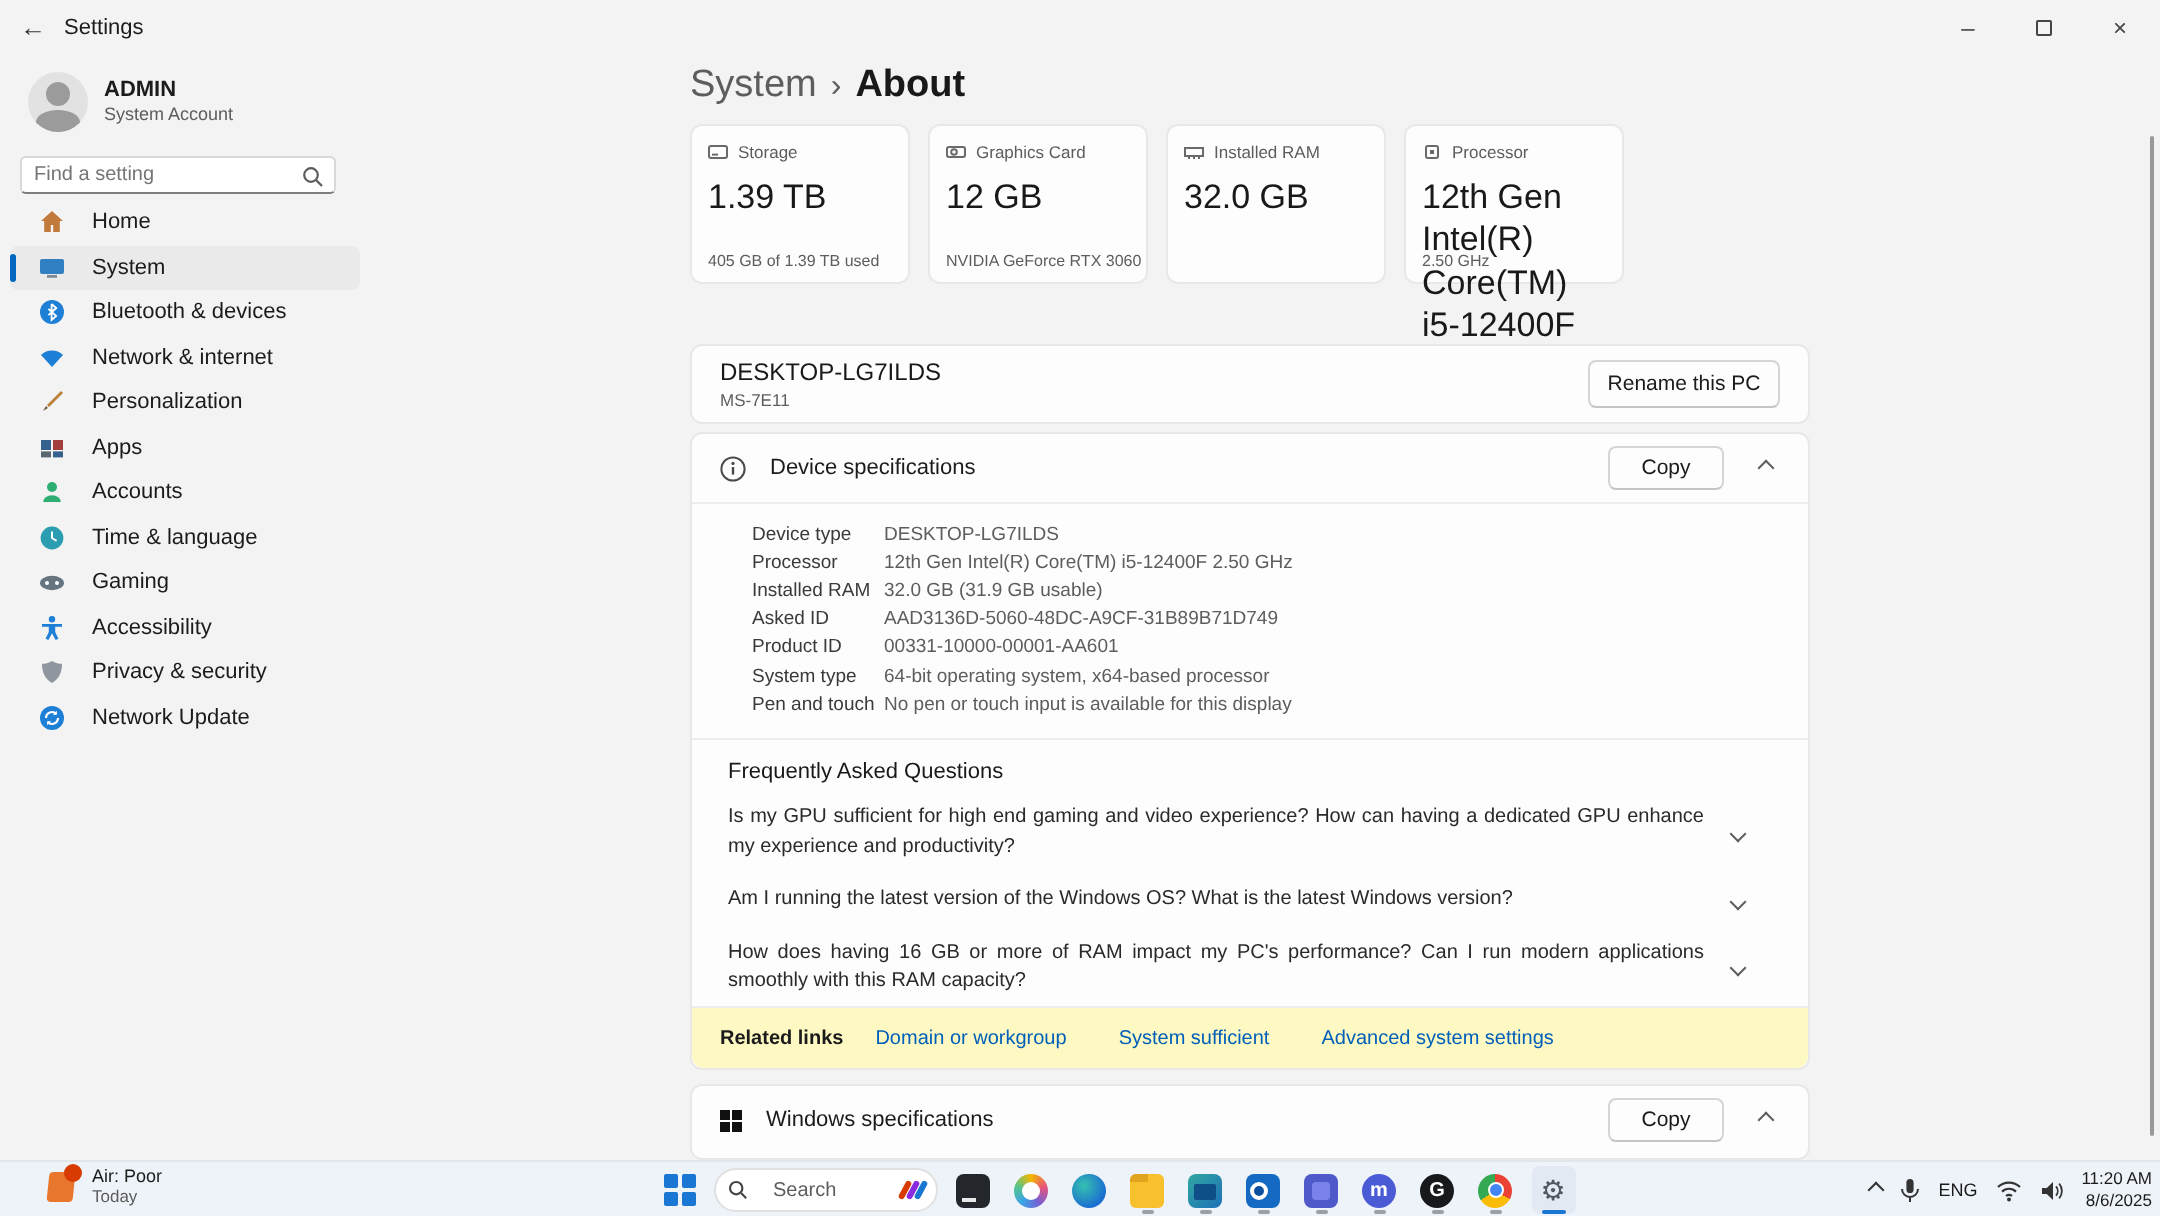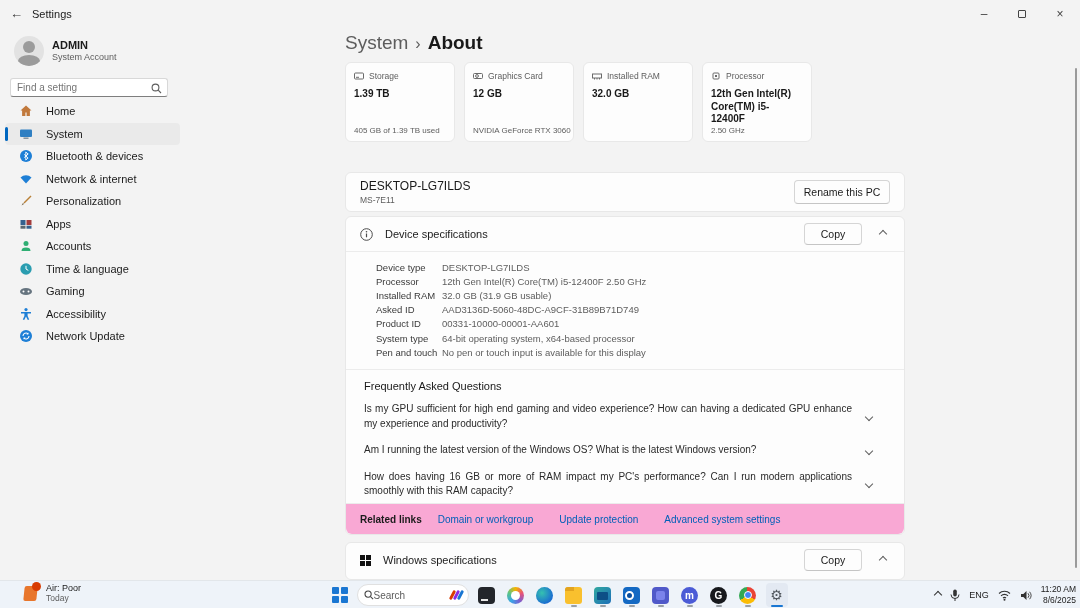--- a/index.html
+++ b/index.html
@@ -33,21 +33,21 @@
 
   
   .content { position:absolute; left:345px; top:28px; width:560px; }
   .crumb { position:absolute; top:4px; left:0; font-size:19px; }
   .crumb .parent { color:#5d5d5d; } .crumb .sep { color:#5d5d5d; margin:0 7px; font-size:16px; }
   .crumb .current { color:#191919; font-weight:bold; }
 
   .cards { position:absolute; top:34px; left:0; width:560px; display:flex; gap:9px; }
   .card { width:110px; height:80px; background:#fdfdfd; border:1px solid #e8e8e8; border-radius:6px; padding:8px 8px 6px 8px; position:relative; }
   .card-head { display:flex; align-items:center; gap:5px; font-size:8.5px; color:#5d5d5d; }
-  .card-val { margin-top:7px; font-size:10px; font-weight:bold; line-height:1.25; color:#191919; }
+  .card-val { margin-top:7px; font-size:17px; font-weight:normal; line-height:1.25; color:#191919; }
   .card-sub { position:absolute; left:8px; bottom:6px; font-size:8px; color:#5d5d5d; white-space:nowrap; }
 
   .panel { background:#fdfdfd; border:1px solid #e8e8e8; border-radius:6px; position:absolute; left:0; width:560px; }
   .device-panel { top:144px; height:40px; display:flex; align-items:center; padding:0 14px; }
   .device-name { font-size:12px; color:#191919; }
   .device-model { font-size: 8.5px; color:#5d5d5d; margin-top:2px; }
   .btn { background:#fdfdfd; border:1px solid #d5d5d5; border-bottom-color:#c5c5c5; border-radius:4px;
     font-size:10.5px; color:#1b1b1b; text-align:center; cursor:pointer; font-family:inherit; }
   .rename-btn { margin-left:auto; width:96px; height:24px; line-height:22px; }
 
@@ -60,21 +60,21 @@
   .chev-down { transform:rotate(45deg); }
   .spec-rows { padding:8px 0 10px 30px; border-top:1px solid #ececec; }
   .spec-row { display:flex; height:14.2px; align-items:center; }
   .spec-label { width:66px; font-size:9.5px; color:#3a3a3a; }
   .spec-value { font-size:9.5px; color:#5d5d5d; }
   .faq { border-top:1px solid #ececec; padding:10px 14px 8px 18px; }
   .faq-title { font-size:11px; color:#191919; margin-bottom:10px; }
   .faq-q { display:flex; align-items:center; margin-bottom:12px; cursor:pointer; }
   .faq-text { width:488px; font-size:10px; line-height:1.45; color:#2a2a2a; text-align:justify; }
   .faq-chev { margin-left:14px; }
-  .related { position:absolute; left:0; bottom:0; width:558px; height:30px; background:#f9a8d4;
+  .related { position:absolute; left:0; bottom:0; width:558px; height:30px; background:#fef9c3;
     border-top:1px solid #ececec; border-radius:0 0 6px 6px; display:flex; align-items:center; padding:15px 14px; }
   .related-label { font-size:10px; font-weight:bold; margin-right:16px; }
   .related a { font-size:10px; color:#005fb8; text-decoration:none; margin-right:26px; cursor:pointer; }
 
   .winspec-panel { top:514px; height:38px; overflow:hidden; }
   .winlogo { display:inline-grid; grid-template-columns:5px 5px; grid-template-rows:5px 5px; gap:1px; }
   .winlogo span { background:#111; }
 
   .scrollbar { position:absolute; right:3px; top:68px; width:2px; height:500px; background:#9a9a9a; border-radius:2px; }
 
@@ -84,21 +84,21 @@
   .widget-ico { position:relative; width:18px; height:20px; }
   .widget-ico .flag { position:absolute; left:2px; top:3px; width:13px; height:15px; background:#e8762c; border-radius:2px; transform:skewX(-6deg); }
   .widget-ico .badge { position:absolute; right:-1px; top:-1px; width:9px; height:9px; background:#d83b01; border-radius:50%;
     color:#fff; font-size:6px; line-height:9px; text-align:center; }
   .widget-t1 { font-size:9px; color:#1b1b1b; }
   .widget-t2 { font-size:8.5px; color:#5d5d5d; }
   .tb-center { position:absolute; left:332px; top:2px; display:flex; align-items:center; gap:7px; }
   .start-ico { display:inline-grid; grid-template-columns:7px 7px; grid-template-rows:7px 7px; gap:1.5px; cursor:pointer; margin-right:2px; }
   .start-ico span { background:#1976d2; border-radius:1px; }
   .tb-search { width:112px; height:22px; background:#fff; border:1px solid #e0e0e0; border-radius:12px;
-    display:flex; align-items:center; padding:0 6px; gap:0; cursor:pointer; }
+    display:flex; align-items:center; padding:0 6px; gap:13px; cursor:pointer; }
   .tb-search .s-label { font-size:10px; color:#5d5d5d; flex:1; }
   .hl-pens { display:flex; gap:1px; }
   .hl-pens i { width:3px; height:10px; border-radius:2px; transform:rotate(28deg); display:inline-block; }
   .tb-ico { position:relative; width:22px; height:24px; display:flex; align-items:center; justify-content:center; cursor:pointer; }
   .tb-ico .dot { position:absolute; bottom:0px; left:50%; transform:translateX(-50%); width:6px; height:2px; border-radius:2px; background:#9aa0a6; }
   .tb-ico.active { background:#e3e9f2; border-radius:4px; }
   .tb-ico.active .dot { width:12px; background:#1976d2; }
   .i16 { width:17px; height:17px; border-radius:4px; position:relative; }
   .circ { border-radius:50%; }
   .tray { position:absolute; right:4px; top:0; height:28px; display:flex; align-items:center; gap:9px; }
@@ -217,20 +217,28 @@
       <span class="lbl">Gaming</span>
     </div>
     <div class="nav-item">
       <span class="ico">
           <svg width="14" height="14" viewBox="0 0 14 14">
             <circle cx="7" cy="2.6" r="1.6" fill="#1e7fd6"></circle>
             <path d="M2 5h10v1.4H8.6V9l1.6 3.4-1.4.6L7 9.6 5.2 13l-1.4-.6L5.4 9V6.4H2z" fill="#1e7fd6"></path>
           </svg>
         </span>
       <span class="lbl">Accessibility</span>
+    </div>
+    <div class="nav-item">
+      <span class="ico">
+          <svg width="14" height="14" viewBox="0 0 14 14">
+            <path d="M7 1.5c1.6 1 3.4 1.4 5 1.4 0 4.6-1.8 7.8-5 9.6-3.2-1.8-5-5-5-9.6 1.6 0 3.4-.4 5-1.4z" fill="#8f969e"></path>
+          </svg>
+        </span>
+      <span class="lbl">Privacy &amp; security</span>
     </div>
     <div class="nav-item">
       <span class="ico">
           <svg width="14" height="14" viewBox="0 0 14 14">
             <circle cx="7" cy="7" r="6" fill="#1e7fd6"></circle>
             <path d="M4 7a3 3 0 0 1 5.2-2M10 7a3 3 0 0 1-5.2 2" stroke="#fff" stroke-width="1.1" fill="none"></path>
             <path d="M9.4 3.4v2h-2zM4.6 10.6v-2h2z" fill="#fff"></path>
           </svg>
         </span>
       <span class="lbl">Network Update</span>
@@ -352,21 +360,21 @@
         <span class="chev chev-down faq-chev"></span>
       </div>
       <div class="faq-q">
         <span class="faq-text">How does having 16 GB or more of RAM impact my PC's performance? Can I run modern applications smoothly with this RAM capacity?</span>
         <span class="chev chev-down faq-chev"></span>
       </div>
     </div>
     <div class="related">
       <span class="related-label">Related links</span>
       <a>Domain or workgroup</a>
-      <a>Update protection</a>
+      <a>System sufficient</a>
       <a>Advanced system settings</a>
     </div>
   </div>
 
   <div class="panel winspec-panel">
     <div class="exp-header">
       <span class="winlogo">
           <span></span>
           <span></span>
           <span></span>

